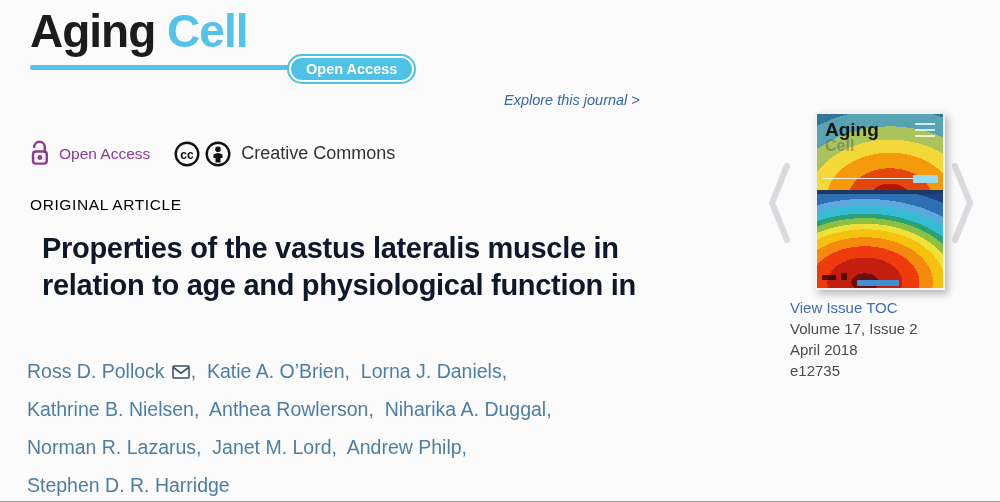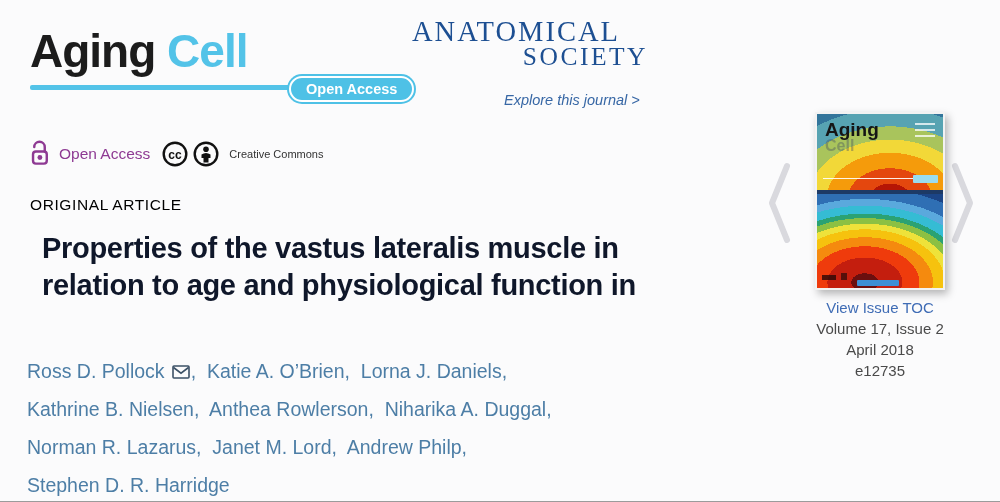--- a/index.html
+++ b/index.html
@@ -4,41 +4,41 @@
 <style>
   * { margin: 0; padding: 0; box-sizing: border-box; }
   body { font-family: "Liberation Sans", sans-serif; background: #fff; }
   .page {
     position: relative; width: 1000px; height: 502px;
     background: #fbfbfc; overflow: hidden;
     border-bottom: 1px solid #9b9b9b;
   }
 
   
-  .brand { position: absolute; left: 30px; top: 24px; }
+  .brand { position: absolute; left: 30px; top: 4px; }
   .brand-logo { font-size: 46px; font-weight: 600; letter-spacing: -1px; color: #1c1c1c; }
   .logo-blue { color: #53c3e8; }
   .brand-rule { position: absolute; left: 0; top: 61px; width: 262px; height: 5px; background: #53c3e8; border-radius: 2px; }
   .oa-pill {
     position: absolute; left: 259px; top: 52px; height: 26px; padding: 0 15px;
     background: #4ec1e6; border: 2px solid #ffffff; box-shadow: 0 0 0 2px #4ec1e6;
     border-radius: 14px; color: #fff; font-size: 14.5px; font-weight: bold;
     display: flex; align-items: center; white-space: nowrap;
   }
 
   .society { position: absolute; left: 412px; top: 16px; width: 236px; color: #1d4f92; font-family: "Liberation Serif", serif; }
   .society-1 { font-size: 28.5px; letter-spacing: 2px; }
   .society-2 { font-size: 25.5px; letter-spacing: 2.5px; text-align: right; margin-top: -6px; }
   .explore { position: absolute; left: 504px; top: 92px; font-size: 14.5px; font-style: italic; color: #3767a5; cursor: pointer; }
 
   
   .access-row { position: absolute; left: 29px; top: 140px; display: flex; align-items: center; }
   .oa-label { color: #8e3a93; font-size: 15.5px; margin-left: 9px; }
-  .cc-label { color: #333; font-size: 11px; margin-left: 10px; }
-  .cc-icons { display: flex; align-items: center; gap: 5px; margin-left: 12px; }
+  .cc-label { color: #333; font-size: 18px; margin-left: 10px; }
+  .cc-icons { display: flex; align-items: center; gap: 5px; margin-left: 24px; }
 
   
   .kicker { position: absolute; left: 30px; top: 196px; font-size: 15.5px; letter-spacing: 0.6px; color: #000000; }
   .title { position: absolute; left: 42px; top: 230px; font-size: 29px; font-weight: 700; color: #0f172a; line-height: 37px; letter-spacing: -0.3px; }
   .authors { position: absolute; left: 27px; top: 352px; font-size: 19.5px; color: #4d7ea6; }
   .author-line { height: 38px; display: flex; align-items: center; white-space: pre-wrap; }
   .env-icon { margin: 2px 1px 0 7px; }
 
   
   .chevron { position: absolute; top: 160px; width: 30px; height: 86px; cursor: pointer; }
@@ -68,39 +68,35 @@
     position: relative; width: 100%; height: 94px; overflow: hidden;
     background: radial-gradient(135% 120% at 38% 94%,
       #6b0f0f 0% 8%, #c41e0e 8% 22%, #ef3b0c 22% 32%, #f58a0e 32% 40%,
       #f6c20e 40% 47%, #eee23a 47% 52%, #8cc043 52% 57%, #2ba273 57% 61%,
       #35bcd4 61% 68%, #5aa9dd 68% 74%, #2f6fb4 74% 84%, #1b4587 84% 100%);
   }
   .map-mark-1 { position: absolute; bottom 6px; bottom: 8px; left: 5px; width: 14px; height: 5px; background: rgba(40,8,8,0.8); }
   .map-mark-2 { position: absolute; bottom: 8px; left: 24px; width: 6px; height: 7px; background: rgba(40,8,8,0.7); }
   .map-bar { position: absolute; bottom: 2px; left: 40px; width: 42px; height: 6px; background: #3e8fd4; border-radius: 1px; }
 
-  .issue-meta { position: absolute; left: 790px; top: 297px; width: 180px; text-align: center; font-size: 15px; line-height: 21px; }
+  .issue-meta { position: absolute; left: 790px; top: 297px; width: 180px; font-size: 15px; line-height: 21px; }
   .toc-link { color: #3f6cb5; cursor: pointer; }
   .issue-meta .meta { color: #4a4a4a; }
 </style>
 </head>
 <body>
 
 <div class="page">
 
   <div class="brand">
     <div class="brand-logo"><span>Aging</span> <span class="logo-blue">Cell</span></div>
     <div class="brand-rule"></div>
     <div class="oa-pill">Open Access</div>
   </div>
 
-  <div class="society">
-    <div class="society-1">ANATOMICAL</div>
-    <div class="society-2">SOCIETY</div>
-  </div>
   <div class="explore">Explore this journal &gt;</div>
 
   <div class="access-row">
     <svg width="21" height="27" viewBox="0 0 26 33">
       <path d="M19.5 14 V 8.5 A 6.5 6.5 0 0 0 6.5 8.5" fill="none" stroke="#8e3a93" stroke-width="3" stroke-linecap="round"></path>
       <rect x="5" y="14" width="17" height="15" rx="3.5" fill="none" stroke="#8e3a93" stroke-width="3"></rect>
       <circle cx="13.5" cy="21.5" r="3" fill="#8e3a93"></circle>
     </svg>
     <span class="oa-label">Open Access</span>
     <span class="cc-icons">

